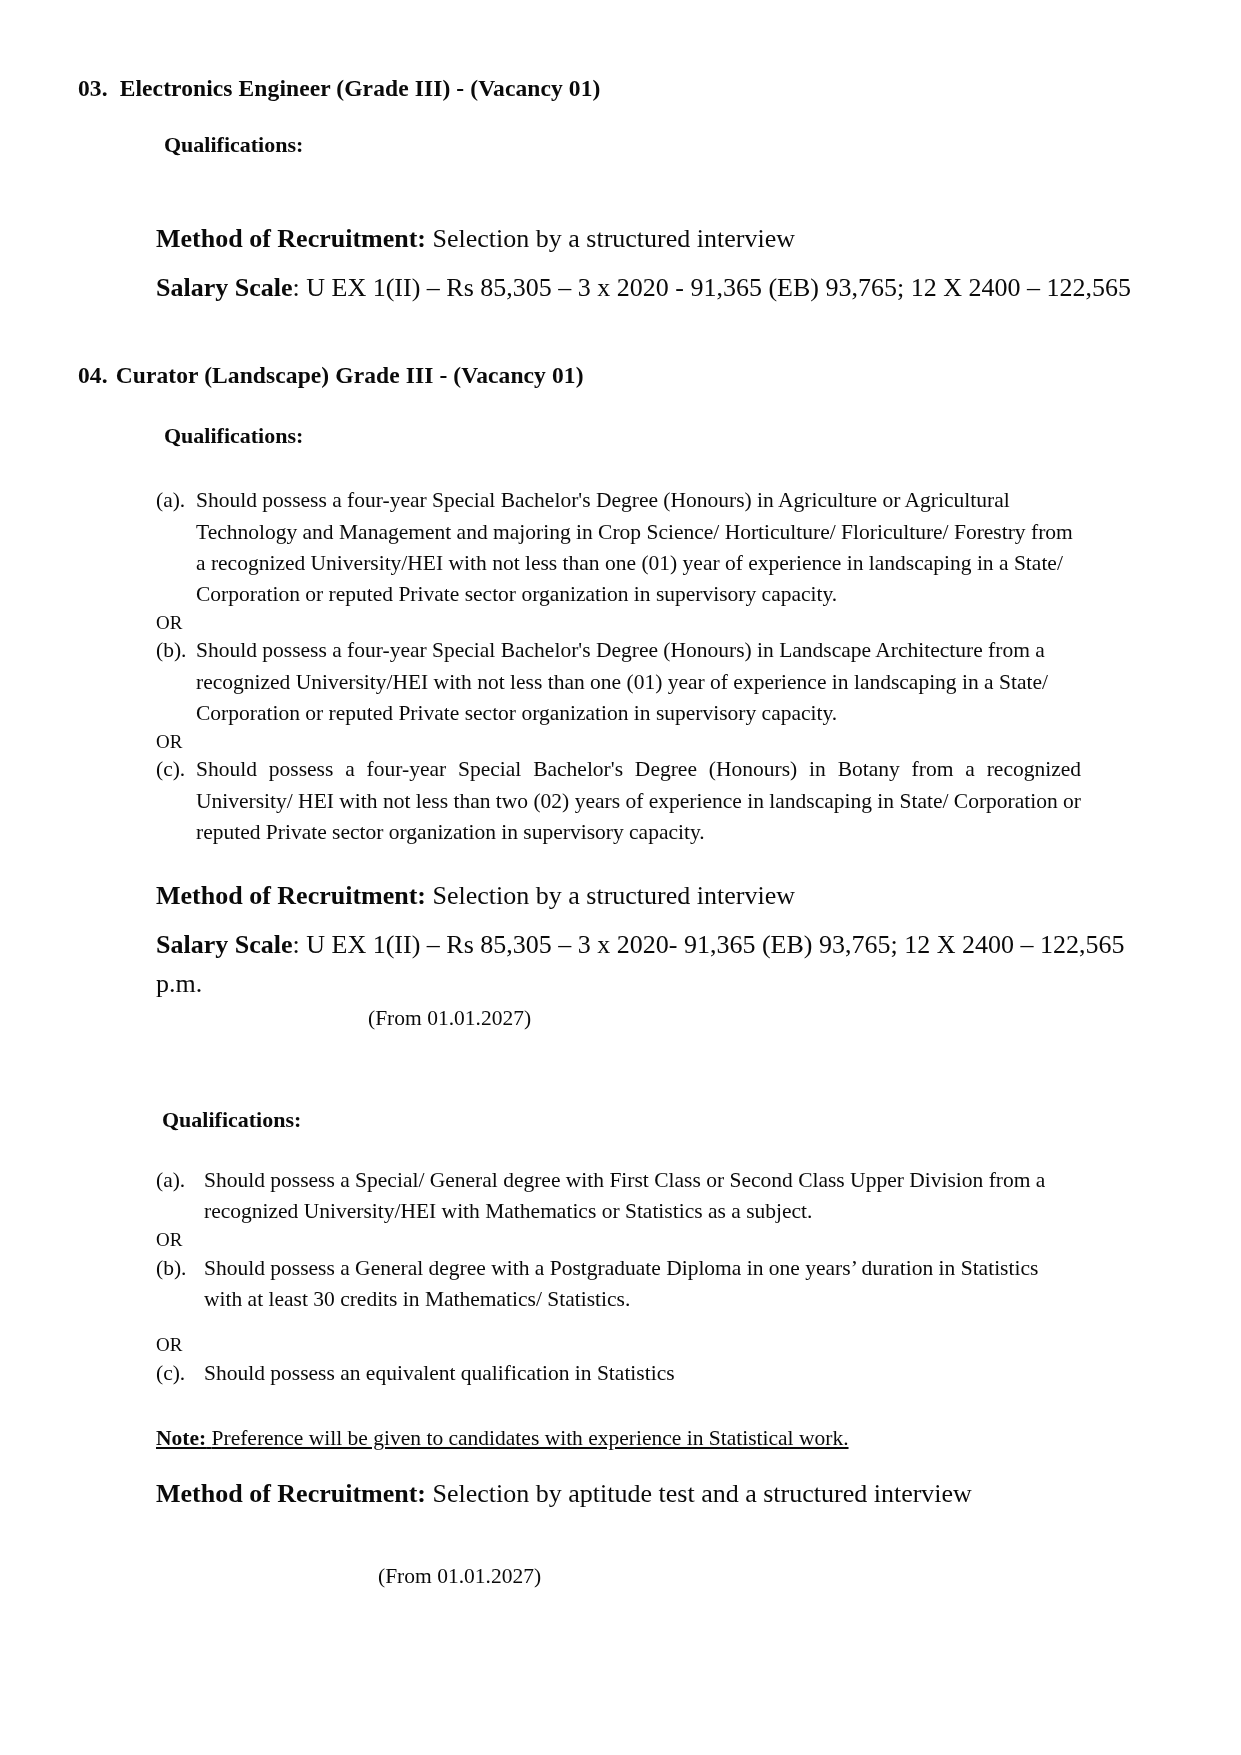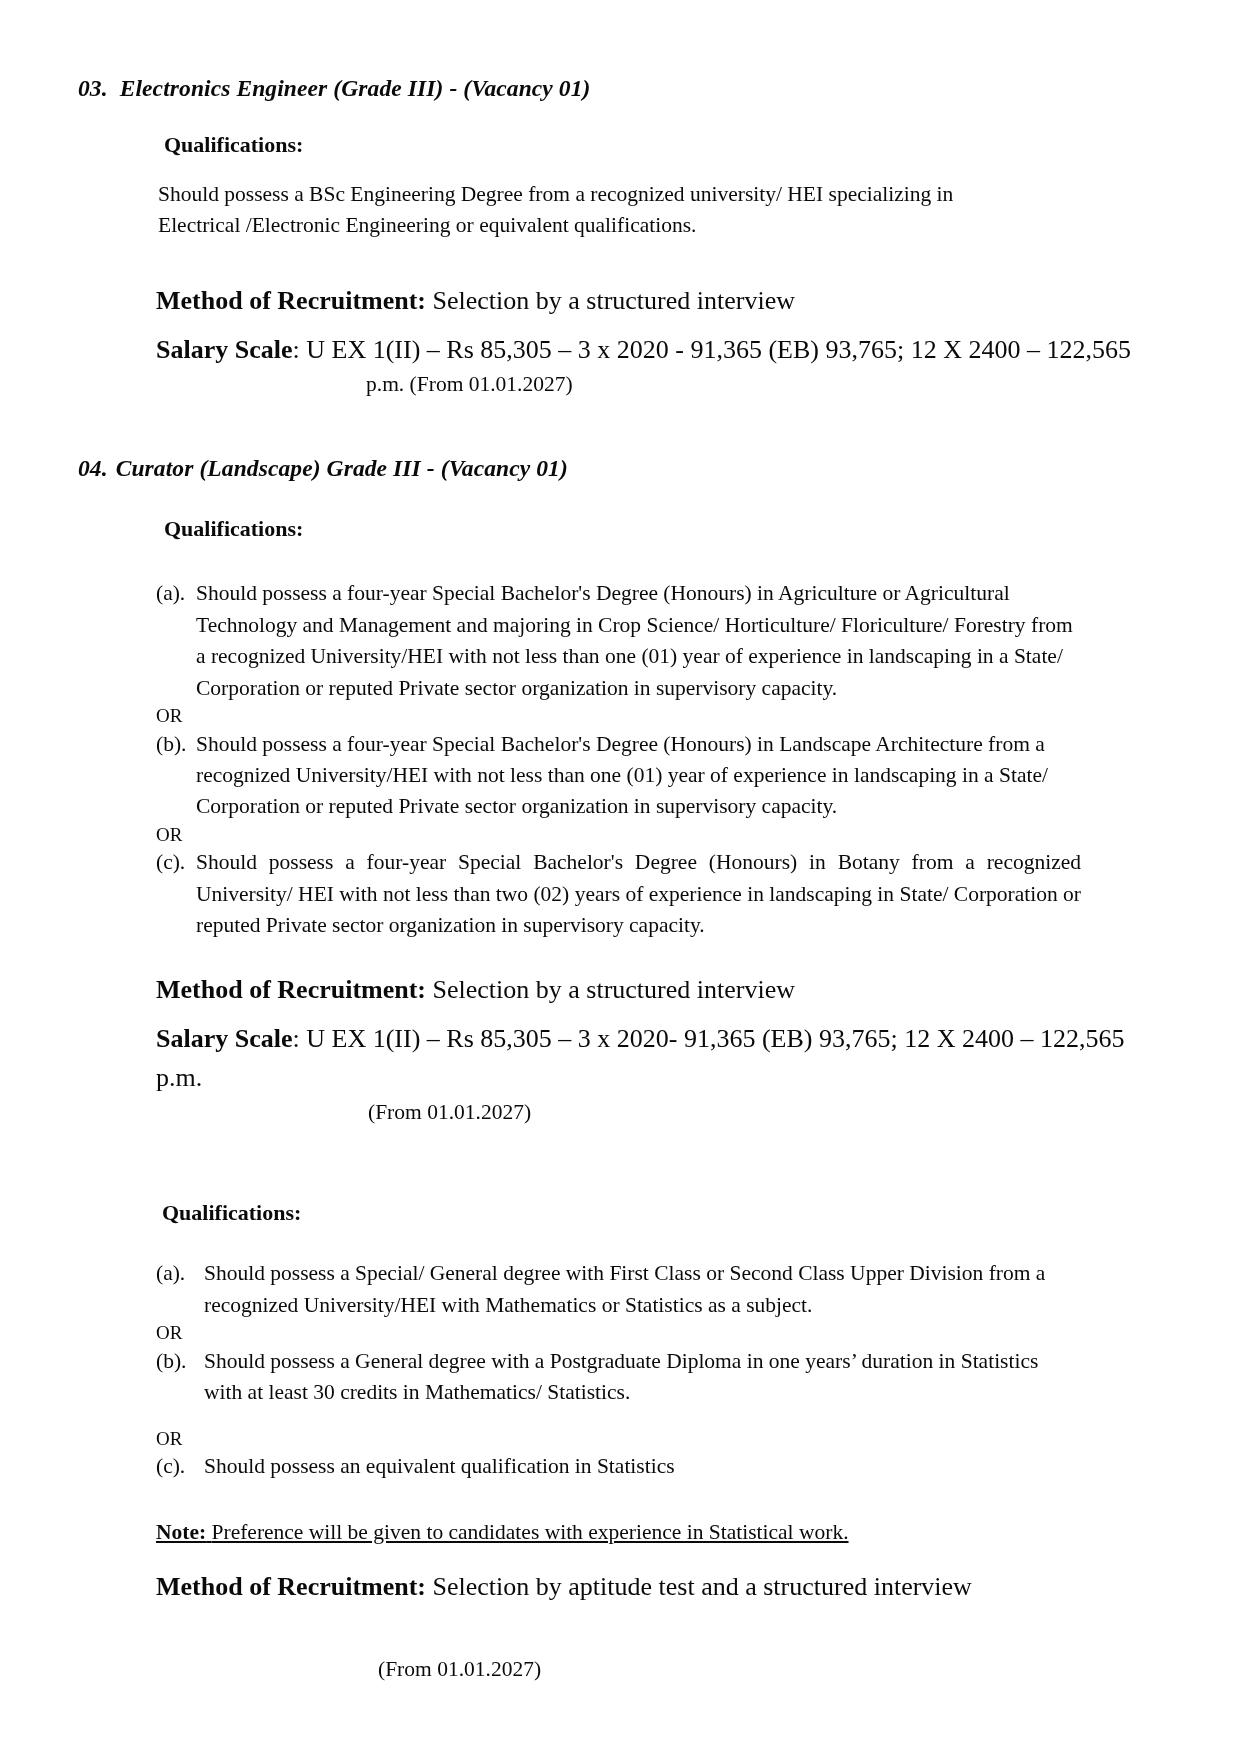--- a/index.html
+++ b/index.html
@@ -25,21 +25,20 @@
     padding: 72px 88px 40px 78px;
   }
 
   
   .sec-head {
     font-weight: bold;
     font-size: 23.5px;
     letter-spacing: 0.1px;
     margin: 0;
     white-space: nowrap;
-    font-style: italic;
   }
   .sec-head .num { margin-right: 2px; }
   .sec-head .gap-wide { display: inline-block; width: 10px; }
   .sec-head .dash-bold { font-weight: bold; }
   .sec-head .tail { font-weight: bold; }
 
   
   .sp-10 { height: 10px; }
   .sp-18 { height: 18px; }
   .sp-20 { height: 20px; }
@@ -123,36 +122,34 @@
       <span>-</span>
       <span class="tail">(Vacancy 01)</span>
     </div>
 
     <div class="sp-24"></div>
 
     <div class="qual-label">Qualifications:</div>
 
     <div class="sp-18"></div>
 
-    <div class="body-para narrow">Should possess a BSc Engineering Degree from a recognized university/ HEI specializing in Electrical /Electronic Engineering or equivalent qualifications.</div>
 
     <div class="sp-40"></div>
 
     <div class="kv-line">
       <b>Method of Recruitment:</b>
       <span>Selection by a structured interview</span>
     </div>
 
     <div class="sp-10"></div>
 
     <div class="kv-line">
       <b>Salary Scale</b><span>: U EX 1(II) – Rs 85,305 – 3 x 2020 - 91,365 (EB) 93,765; 12 X 2400 – 122,565</span>
     </div>
 
-    <div class="cont-line">p.m.  (From 01.01.2027)</div>
   </div>
 
   <div class="sp-52"></div>
 
   <div>
     <div class="sec-head">
       <span class="num">04.</span>
       <span>Curator (Landscape) Grade III</span>
       <span class="dash-bold">-</span>
       <span class="tail">(Vacancy 01)</span>

